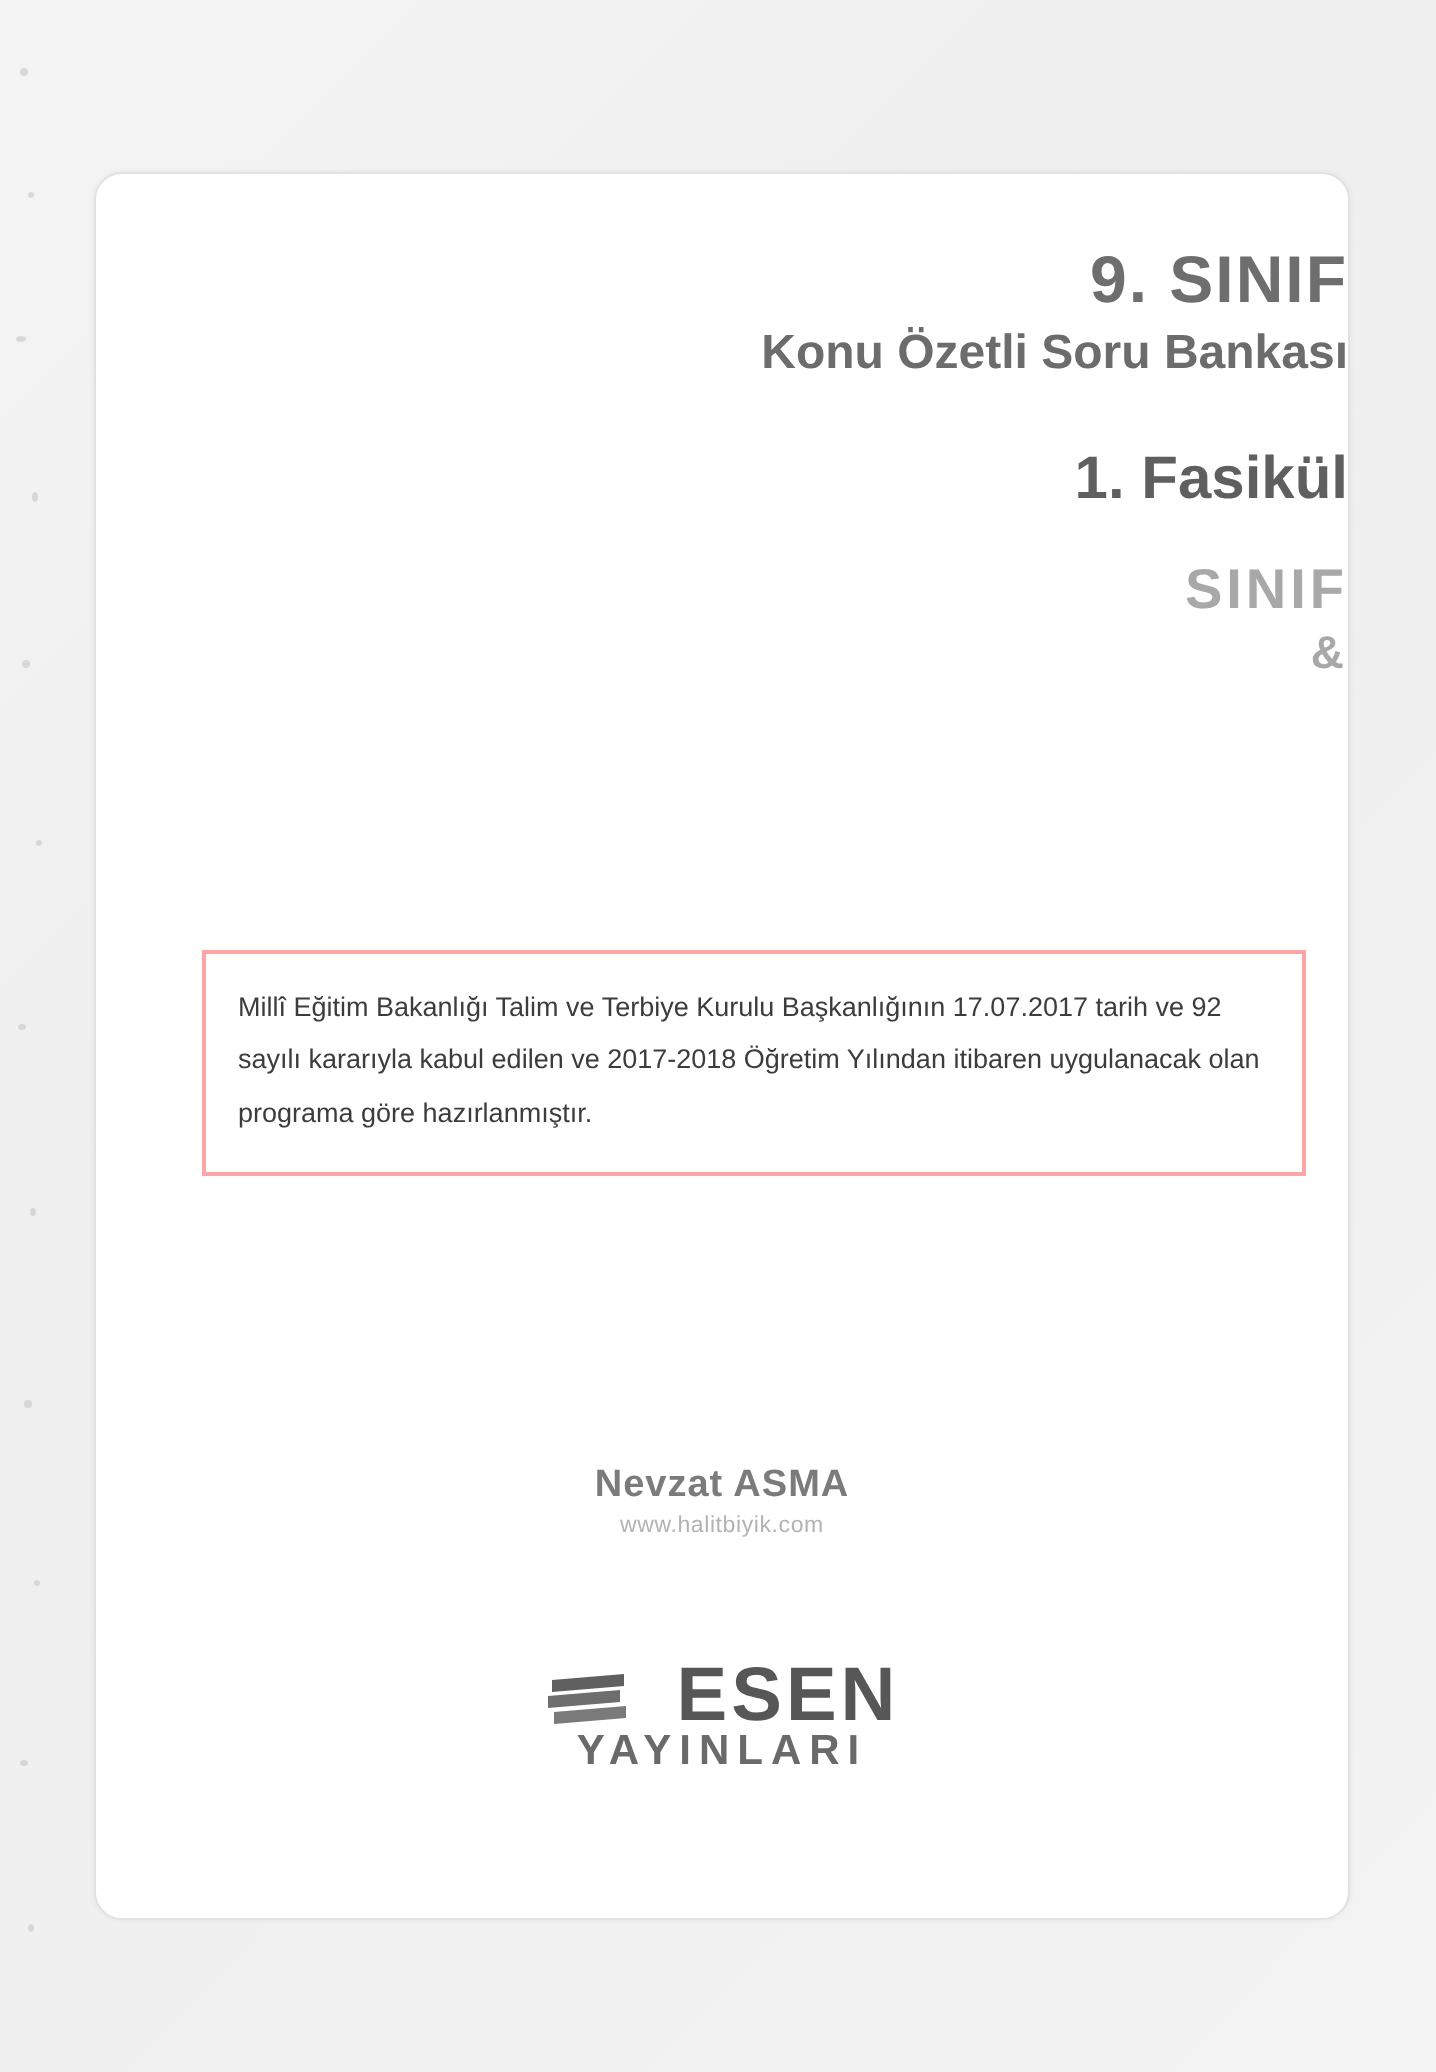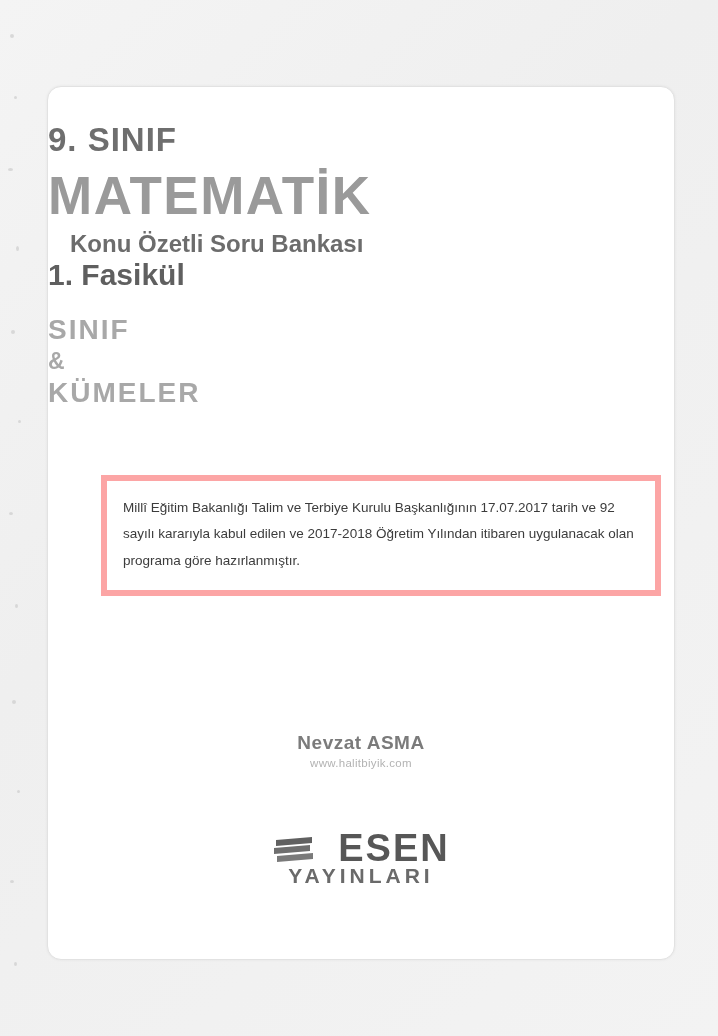--- a/index.html
+++ b/index.html
@@ -38,21 +38,21 @@
     left: 47px;
     top: 86px;
     width: 626px;
     height: 872px;
     background: #ffffff;
     border: 1px solid #e2e2e2;
     border-radius: 14px;
     box-shadow: 0 0 3px rgba(0,0,0,.06);
   }
 
-  .center { text-align: left; }
+  .center { text-align: right; }
 
   #grade-line {
     margin-top: 34px;
     font-size: 33px;
     font-weight: bold;
     letter-spacing: 1px;
     color: #6e6e6e;
   }
   #subject-title {
     margin-top: 6px;
@@ -62,41 +62,41 @@
     color: #9a9a9a;
   }
   #subtitle-line {
     margin-top: 4px;
     font-size: 24px;
     font-weight: bold;
     color: #6c6c6c;
     padding-left: 22px;
   }
   #fascicle-line {
-    margin-top: 0;
+    margin-top: 32px;
     font-size: 30px;
     font-weight: bold;
     color: #5f5f5f;
   }
   #topics-block {
     margin-top: 22px;
     color: #a8a8a8;
     font-weight: bold;
     letter-spacing: 2px;
   }
   #topic-1 { font-size: 28px; }
   #topic-amp { font-size: 23px; margin-top: 2px; }
   #topic-2 { font-size: 28px; margin-top: 2px; }
 
   #approval-box {
     position: absolute;
     left: 53px;
     top: 388px;
     width: 516px;
-    border: 6px solid #fca5a5;
+    border: 2px solid #fca5a5;
     padding: 14px 16px 16px 16px;
     background: #fff;
   }
   #approval-text {
     font-size: 13.5px;
     line-height: 1.95;
     color: #3c3c3c;
     text-align: left;
   }
 
@@ -168,28 +168,26 @@
   <div class="speck" style="left:9px;   top:512px; width:4px; height:3px;"></div>
   <div class="speck" style="left:15px;  top:604px; width:3px; height:4px;"></div>
   <div class="speck" style="left:12px;  top:700px; width:4px; height:4px;"></div>
   <div class="speck" style="left:17px;  top:790px; width:3px; height:3px;"></div>
   <div class="speck" style="left:10px;  top:880px; width:4px; height:3px;"></div>
   <div class="speck" style="left:14px;  top:962px; width:3px; height:4px;"></div>
 
   <div id="cover-sheet">
 
     <div class="center" id="grade-line">9. SINIF</div>
-    <div class="center" id="subject-title">MATEMATİK</div>
     <div class="center" id="subtitle-line">Konu Özetli Soru Bankası</div>
     <div class="center" id="fascicle-line">1. Fasikül</div>
 
     <div class="center" id="topics-block">
       <div id="topic-1">SINIF</div>
       <div id="topic-amp">&amp;</div>
-      <div id="topic-2">KÜMELER</div>
     </div>
 
     <div id="approval-box">
       <div id="approval-text">Millî Eğitim Bakanlığı Talim ve Terbiye Kurulu Başkanlığının 17.07.2017 tarih ve 92 sayılı kararıyla kabul edilen ve 2017-2018 Öğretim Yılından itibaren uygulanacak olan programa göre hazırlanmıştır.</div>
     </div>
 
     <div id="authors">
       <div class="author">
         <div class="author-name">Nevzat ASMA</div>
         <div class="author-site">www.halitbiyik.com</div>

